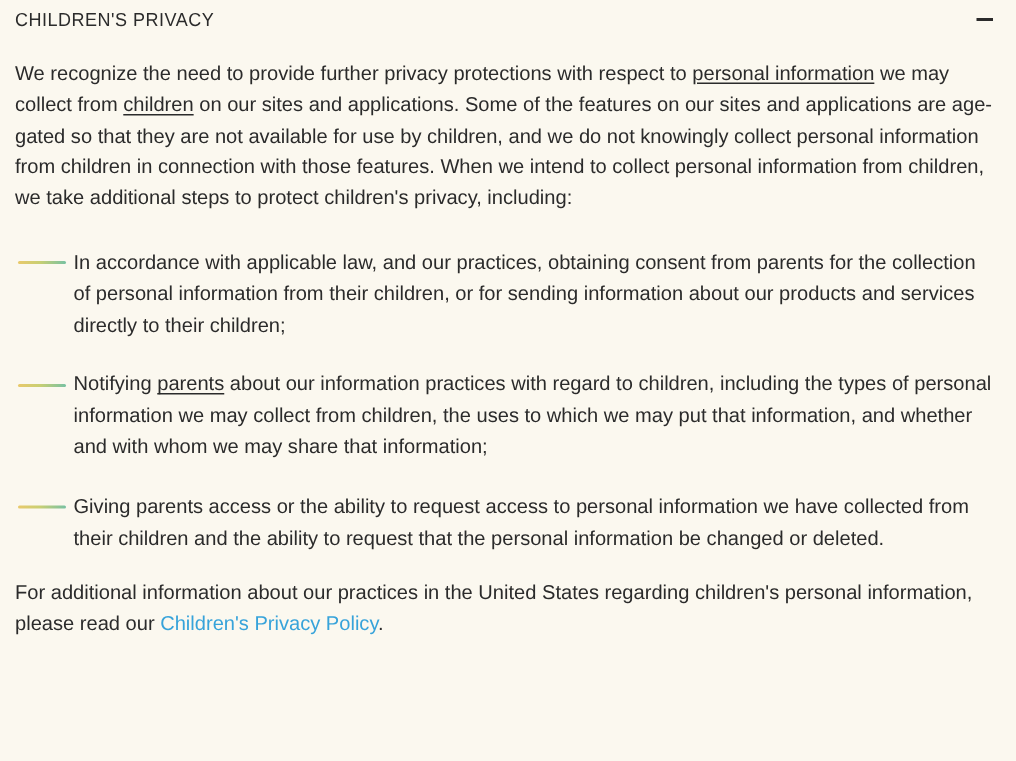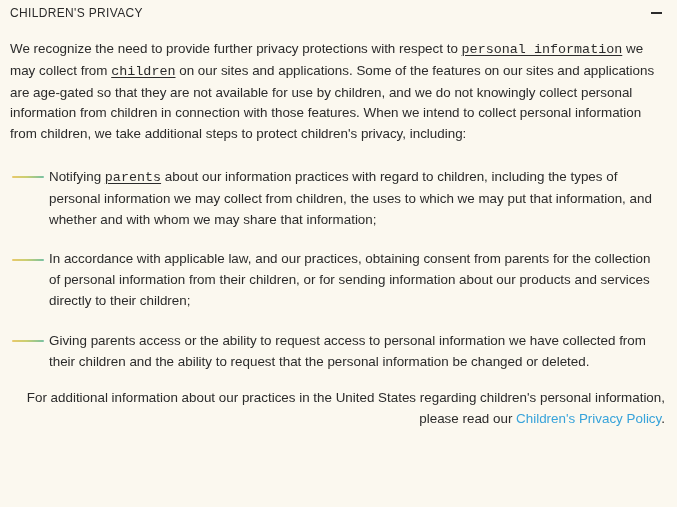--- a/index.html
+++ b/index.html
@@ -76,30 +76,28 @@
     hyphens: auto;
     -webkit-hyphens: auto;
   }
   p.intro {
     margin-top: 13px;
     width: 655px;
   }
   p.closing {
     margin-top: 14px;
     width: 655px;
-    text-align: right;
   }
 
   .inline-def {
     text-decoration: underline;
     text-decoration-thickness: 1px;
     text-underline-offset: 2px;
     color: #2b2b2b;
     cursor: pointer;
-    font-family: Liberation Mono, monospace;
   }
   .link-blue {
     color: #37a3da;
     text-decoration: none;
     cursor: pointer;
   }
 
   
   ul.dash-list {
     list-style: none;
@@ -143,23 +141,23 @@
       <span class="minus-bar"></span>
     </button>
   </div>
 
   <div class="section-body">
 
     <p class="para intro"><span>We recognize the need to provide further privacy protections with respect to </span><span class="inline-def">personal information</span><span> we may collect from </span><span class="inline-def">children</span><span> on our sites and applications. Some of the features on our sites and applications are age-gated so that they are not available for use by children, and we do not knowingly collect personal information from children in connection with those features. When we intend to collect personal information from children, we take additional steps to protect children's privacy, including:</span></p>
 
     <ul class="dash-list">
 
+      <li><span class="dash-marker"></span><span>In accordance with applicable law, and our practices, obtaining consent from parents for the collection of personal information from their children, or for sending information about our products and services directly to their children;</span></li>
+
       <li><span class="dash-marker"></span><span>Notifying </span><span class="inline-def">parents</span><span> about our information practices with regard to children, including the types of personal information we may collect from children, the uses to which we may put that information, and whether and with whom we may share that information;</span></li>
-
-      <li><span class="dash-marker"></span><span>In accordance with applicable law, and our practices, obtaining consent from parents for the collection of personal information from their children, or for sending information about our products and services directly to their children;</span></li>
 
 
       <li><span class="dash-marker"></span><span>Giving parents access or the ability to request access to personal information we have collected from their children and the ability to request that the personal information be changed or deleted.</span></li>
 
     </ul>
 
     <p class="para closing"><span>For additional information about our practices in the United States regarding children's personal information, please read our </span><a class="link-blue">Children's Privacy Policy</a><span>.</span></p>
 
   </div>
 </div>

